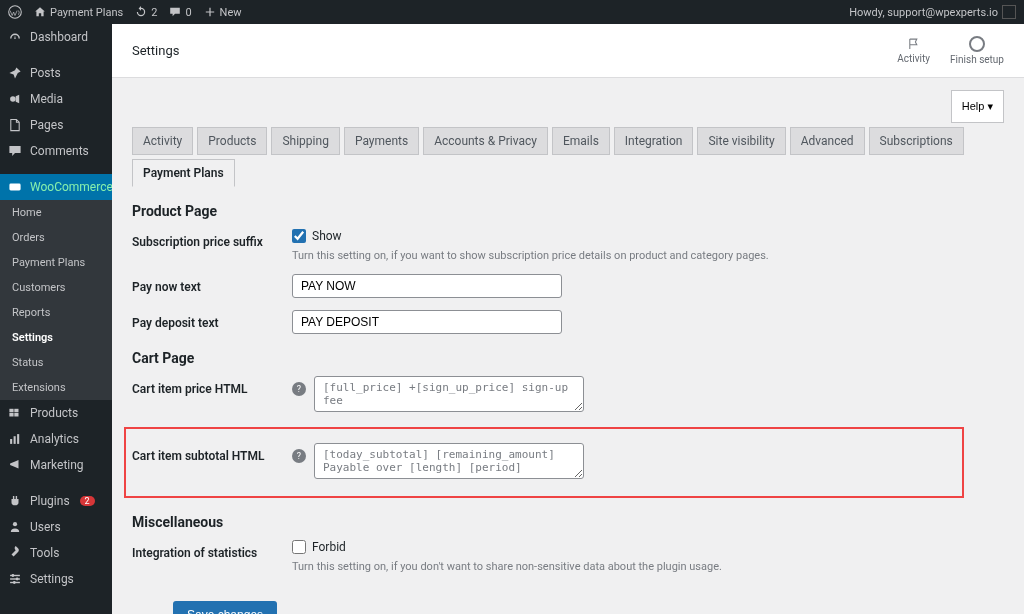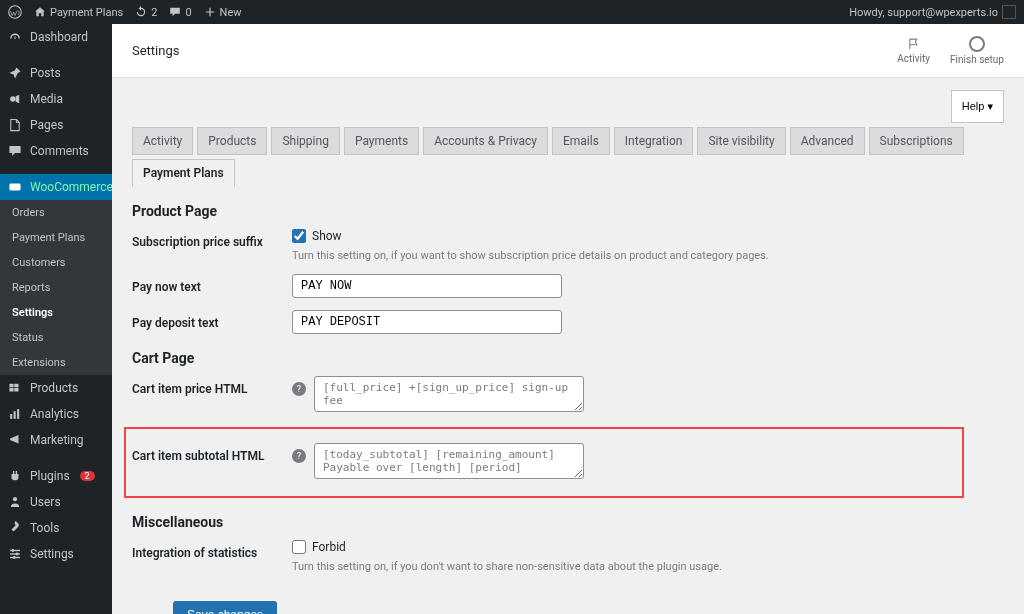--- a/index.html
+++ b/index.html
@@ -42,21 +42,21 @@
 
 
 h2.section { font-size: 14px; font-weight: 700; margin: 16px 0 10px; }
 
 
 .form-row { display: flex; align-items: flex-start; margin-bottom: 12px; }
 .form-row.highlighted { border: 2px solid #ef4444; padding: 14px 6px; margin-left: -8px; margin-right: 40px; }
 .form-label { width: 160px; font-size: 12px; font-weight: 600; padding-top: 6px; }
 .form-help { width: 14px; height: 14px; border-radius: 50%; background: #787c82; color: #fff; font-size: 9px; text-align: center; line-height: 14px; margin-right: 8px; margin-top: 6px; cursor: help; }
 .form-control { flex: 0 0 auto; }
-.form-control input[type=text] { width: 270px; padding: 4px 8px; border: 1px solid #8c8f94; border-radius: 3px; font-size: 12px; font-family: Liberation Mono, monospace; }
+.form-control input[type=text] { width: 270px; padding: 4px 8px; border: 1px solid #8c8f94; border-radius: 3px; font-size: 12px; }
 .form-control textarea { width: 270px; min-height: 32px; padding: 4px 8px; border: 1px solid #8c8f94; border-radius: 3px; font-size: 11px; color: #787c82; resize: vertical; }
 .form-desc { font-size: 11px; color: #787c82; margin-top: 6px; }
 .checkbox-wrap { display: flex; align-items: center; gap: 6px; font-size: 12px; }
 .checkbox-wrap input[type=checkbox] { width: 14px; height: 14px; accent-color: #2271b1; }
 
 .save-btn { background: #2271b1; color: #fff; border: none; padding: 7px 14px; font-size: 12px; border-radius: 3px; cursor: pointer; margin-top: 16px; margin-left: 41px; }
 </style>
 </head>
 <body>
 
@@ -147,20 +147,23 @@
   <div style="height:10px"></div>
   <div class="sidebar-item active">
     <span class="sidebar-icon">
         <svg width="14" height="14" viewBox="0 0 20 20">
           <rect x="2" y="5" width="16" height="10" rx="2" fill="#fff"></rect>
         </svg>
       </span>
     <span>WooCommerce</span>
   </div>
   <div class="sidebar-sub">
+    <div class="sidebar-item">
+        <span>Home</span>
+      </div>
     <div class="sidebar-item">
         <span>Orders</span>
       </div>
     <div class="sidebar-item">
         <span>Payment Plans</span>
       </div>
     <div class="sidebar-item">
         <span>Customers</span>
       </div>
     <div class="sidebar-item">

